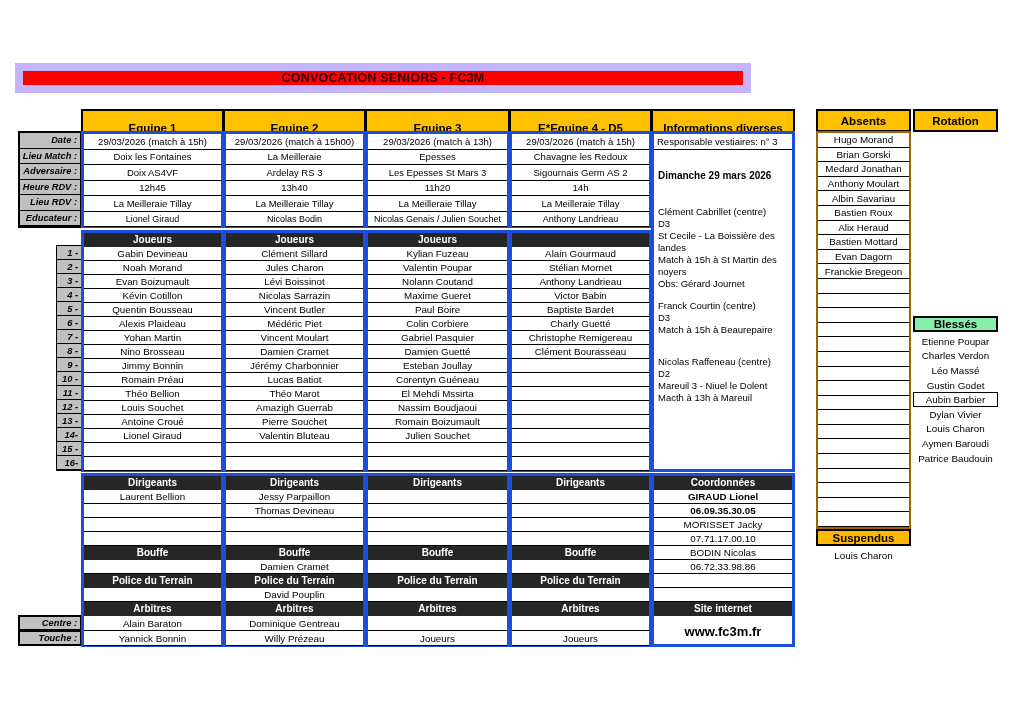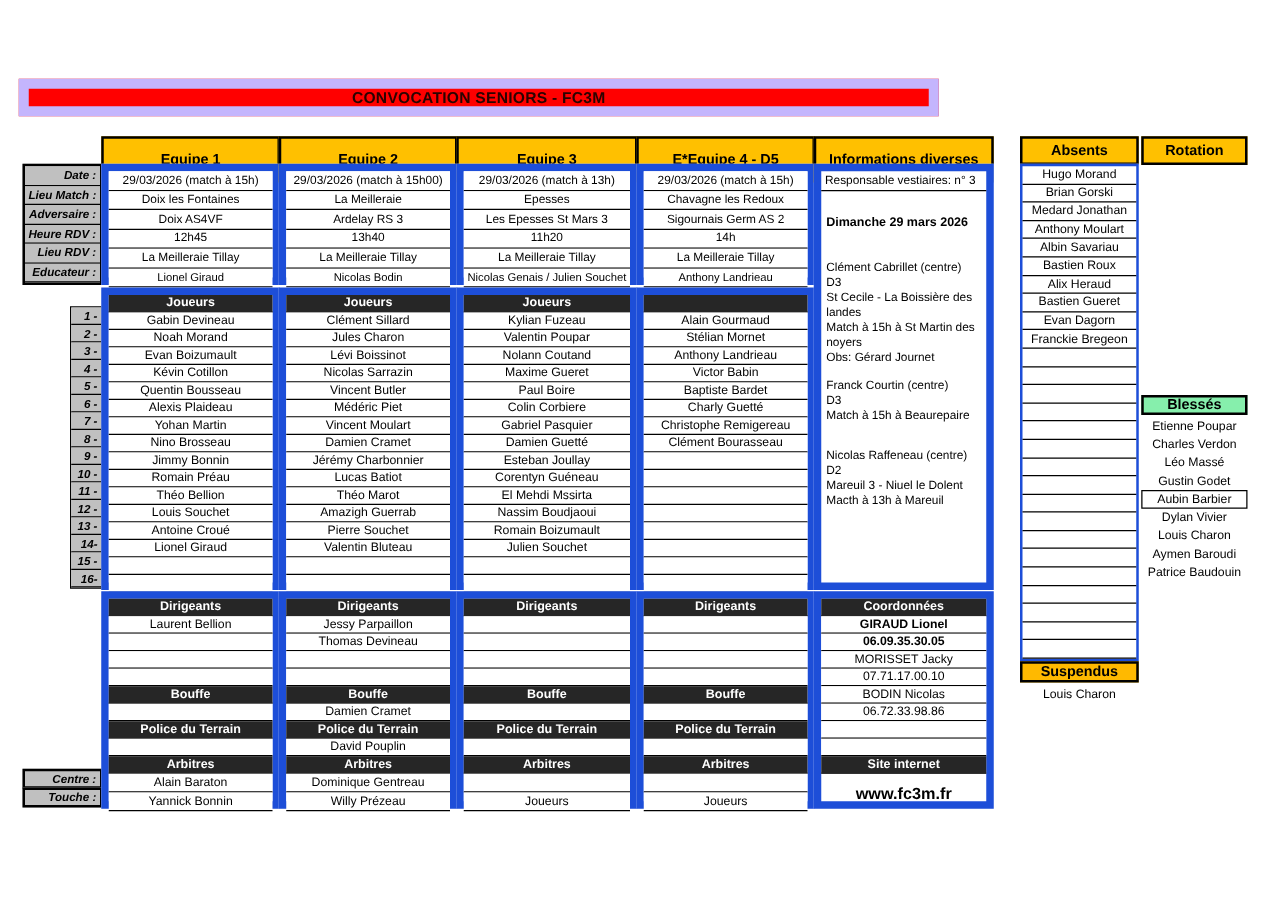--- a/index.html
+++ b/index.html
@@ -12,21 +12,21 @@
     font-weight:bold;font-size:12.5px;color:#2b0300;letter-spacing:.2px;}
 
   
   .c0{left:81px;width:143px}.c1{left:223px;width:143px}.c2{left:365px;width:145px}
   .c3{left:509px;width:143px}.c4{left:651px;width:144px}
 
   .hdr-gold{position:absolute;top:109px;height:37px;background:#FFC000;
     border:2px solid #000;box-sizing:border-box;display:flex;align-items:center;
     justify-content:center;font-weight:bold;font-size:11.5px;}
 
-  .box{position:absolute;border:6px solid #1d4ed8;box-sizing:border-box;background:#fff;}
+  .box{position:absolute;border:3px solid #1d4ed8;box-sizing:border-box;background:#fff;}
   .boxA{top:131px;height:97px;}
   .boxB{top:230px;height:242px;}
   .boxC{top:473px;height:174px;}
 
   .row{height:14px;box-sizing:border-box;border-bottom:1px solid #000;background:#fff;
     display:flex;align-items:center;justify-content:center;font-size:9.8px;
     white-space:nowrap;overflow:hidden;}
   .boxA .row{height:15.5px;font-size:9.5px;}
   .boxA .row:nth-of-type(6){font-size:9px;}
   .hrow{background:#262626;color:#fff;font-weight:bold;font-size:10px;border-bottom:1px solid #262626;}
@@ -56,21 +56,21 @@
   .i-date{margin-top:20px;font-weight:bold;font-size:10px;}
   .blk1{margin-top:24px;} .blk2{margin-top:10px;} .blk3{margin-top:20px;}
   .coords > div:nth-of-type(1),.coords > div:nth-of-type(2){font-weight:bold;}
   .sitecell{height:30px;display:flex;align-items:center;justify-content:center;
     font-weight:bold;font-size:13px;text-align:right;}
 
   
   .abs-hdr{position:absolute;left:816px;top:109px;width:95px;height:23px;}
   .rot-hdr{position:absolute;left:913px;top:109px;width:85px;height:23px;}
   .absbox{position:absolute;left:816px;top:131px;width:95px;height:398px;
-    border:2px solid #1d4ed8;box-sizing:border-box;background:#fff;}
+    border:2px solid #a16207;box-sizing:border-box;background:#fff;}
   .arow{height:14.6px;box-sizing:border-box;border-bottom:1px solid #000;
     display:flex;align-items:center;justify-content:center;font-size:9.8px;
     white-space:nowrap;overflow:hidden;}
   .susp{position:absolute;left:816px;top:529px;width:95px;height:17px;background:#FFB900;
     border:2px solid #000;box-sizing:border-box;display:flex;align-items:center;
     justify-content:center;font-weight:bold;font-size:11.5px;}
   .suspnames{position:absolute;left:816px;top:548px;width:95px;}
   .srow{height:14px;display:flex;align-items:center;justify-content:center;font-size:9.8px;}
 
   
@@ -394,21 +394,21 @@
 <div class="absbox">
   <div>
 
   <div class="arow">Hugo Morand</div>
       <div class="arow">Brian Gorski</div>
       <div class="arow">Medard Jonathan</div>
       <div class="arow">Anthony Moulart</div>
       <div class="arow">Albin Savariau</div>
       <div class="arow">Bastien Roux</div>
       <div class="arow">Alix Heraud</div>
-      <div class="arow">Bastien Gueret</div>
+      <div class="arow">Bastien Mottard</div>
       <div class="arow">Evan Dagorn</div>
       <div class="arow">Franckie Bregeon</div>
     </div>
   <div>
 
   <div class="arow"></div>
       <div class="arow"></div>
       <div class="arow"></div>
       <div class="arow"></div>
       <div class="arow"></div>

